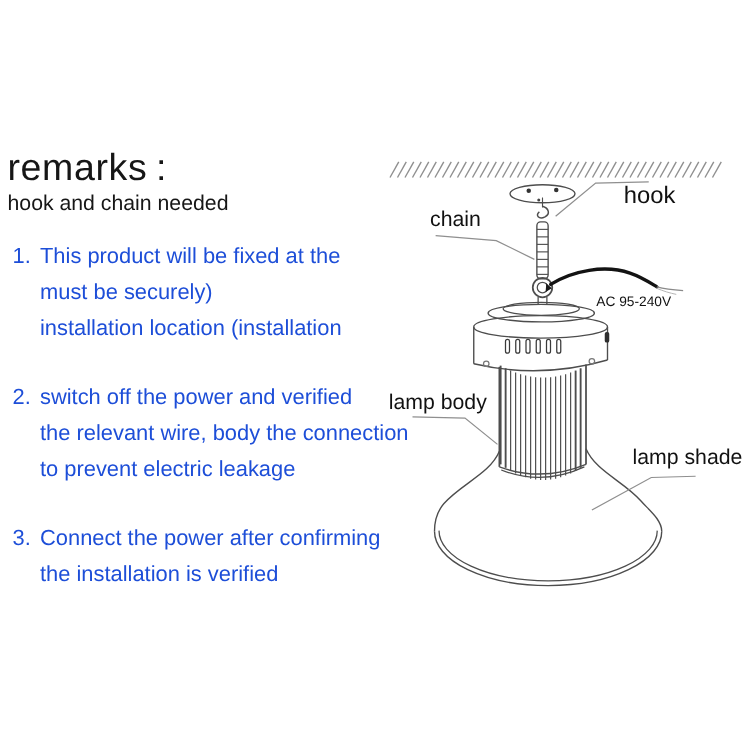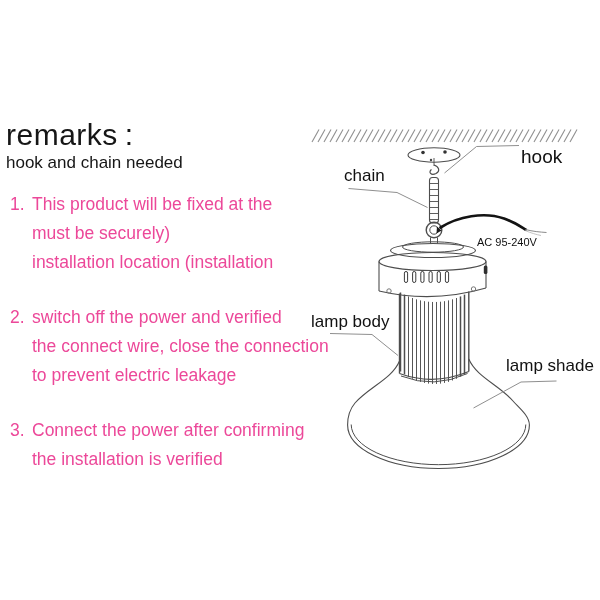--- a/index.html
+++ b/index.html
@@ -5,27 +5,27 @@
   html,body{margin:0;padding:0;}
   body{
     width:600px;height:600px;background:#ffffff;position:relative;overflow:hidden;
     font-family:"Liberation Sans", sans-serif;color:#1a1a1a;
   }
   .abs{position:absolute;}
   #diagram-svg{position:absolute;left:0;top:0;width:600px;height:600px;}
   .title{left:6px;top:118px;font-size:30px;letter-spacing:0.5px;color:#161616;text-align:right;}
   .title .colon{margin-left:7px;}
   .subtitle{left:6px;top:153px;font-size:17px;color:#161616;}
-  .instructions{left:10px;top:190px;width:320px;font-size:17.5px;line-height:29px;color:#ec4899;}
+  .instructions{left:10px;top:190px;width:320px;font-size:17.5px;line-height:29px;color:#1d4ed8;}
   .instr-item{margin-bottom:26px;}
   .instr-line{padding-left:22px;}
   .instr-line.first{padding-left:0;}
   .num{display:inline-block;width:22px;}
   .dlabel{font-size:17px;color:#111;white-space:nowrap;}
-  .lbl-hook{left:521px;top:146px;font-size:19px;}
+  .lbl-hook{left:499px;top:146px;font-size:19px;}
   .lbl-chain{left:344px;top:166px;}
   .lbl-power{left:477px;top:204px;font-size:11px;margin-top:32px;}
   .lbl-body{left:311px;top:312px;}
   .lbl-shade{left:506px;top:356px;}
 </style>
 </head>
 <body>
 
 <div class="abs title">
   <span>remarks</span><span class="colon">:</span>
@@ -33,21 +33,21 @@
 <div class="abs subtitle">hook and chain needed</div>
 
 <div class="abs instructions">
   <div class="instr-item">
     <div class="instr-line first"><span class="num">1.</span><span>This product will be fixed at the</span></div>
     <div class="instr-line">must be securely)</div>
     <div class="instr-line">installation location  (installation</div>
   </div>
   <div class="instr-item">
     <div class="instr-line first"><span class="num">2.</span><span>switch off the power and verified</span></div>
-    <div class="instr-line">the connect wire, close the connection</div>
+    <div class="instr-line">the relevant wire, body the connection</div>
     <div class="instr-line">to prevent electric leakage</div>
   </div>
   <div class="instr-item">
     <div class="instr-line first"><span class="num">3.</span><span>Connect the power after confirming</span></div>
     <div class="instr-line">the installation is verified</div>
   </div>
 </div>
 
 <svg id="diagram-svg" viewBox="0 0 600 600">
 

